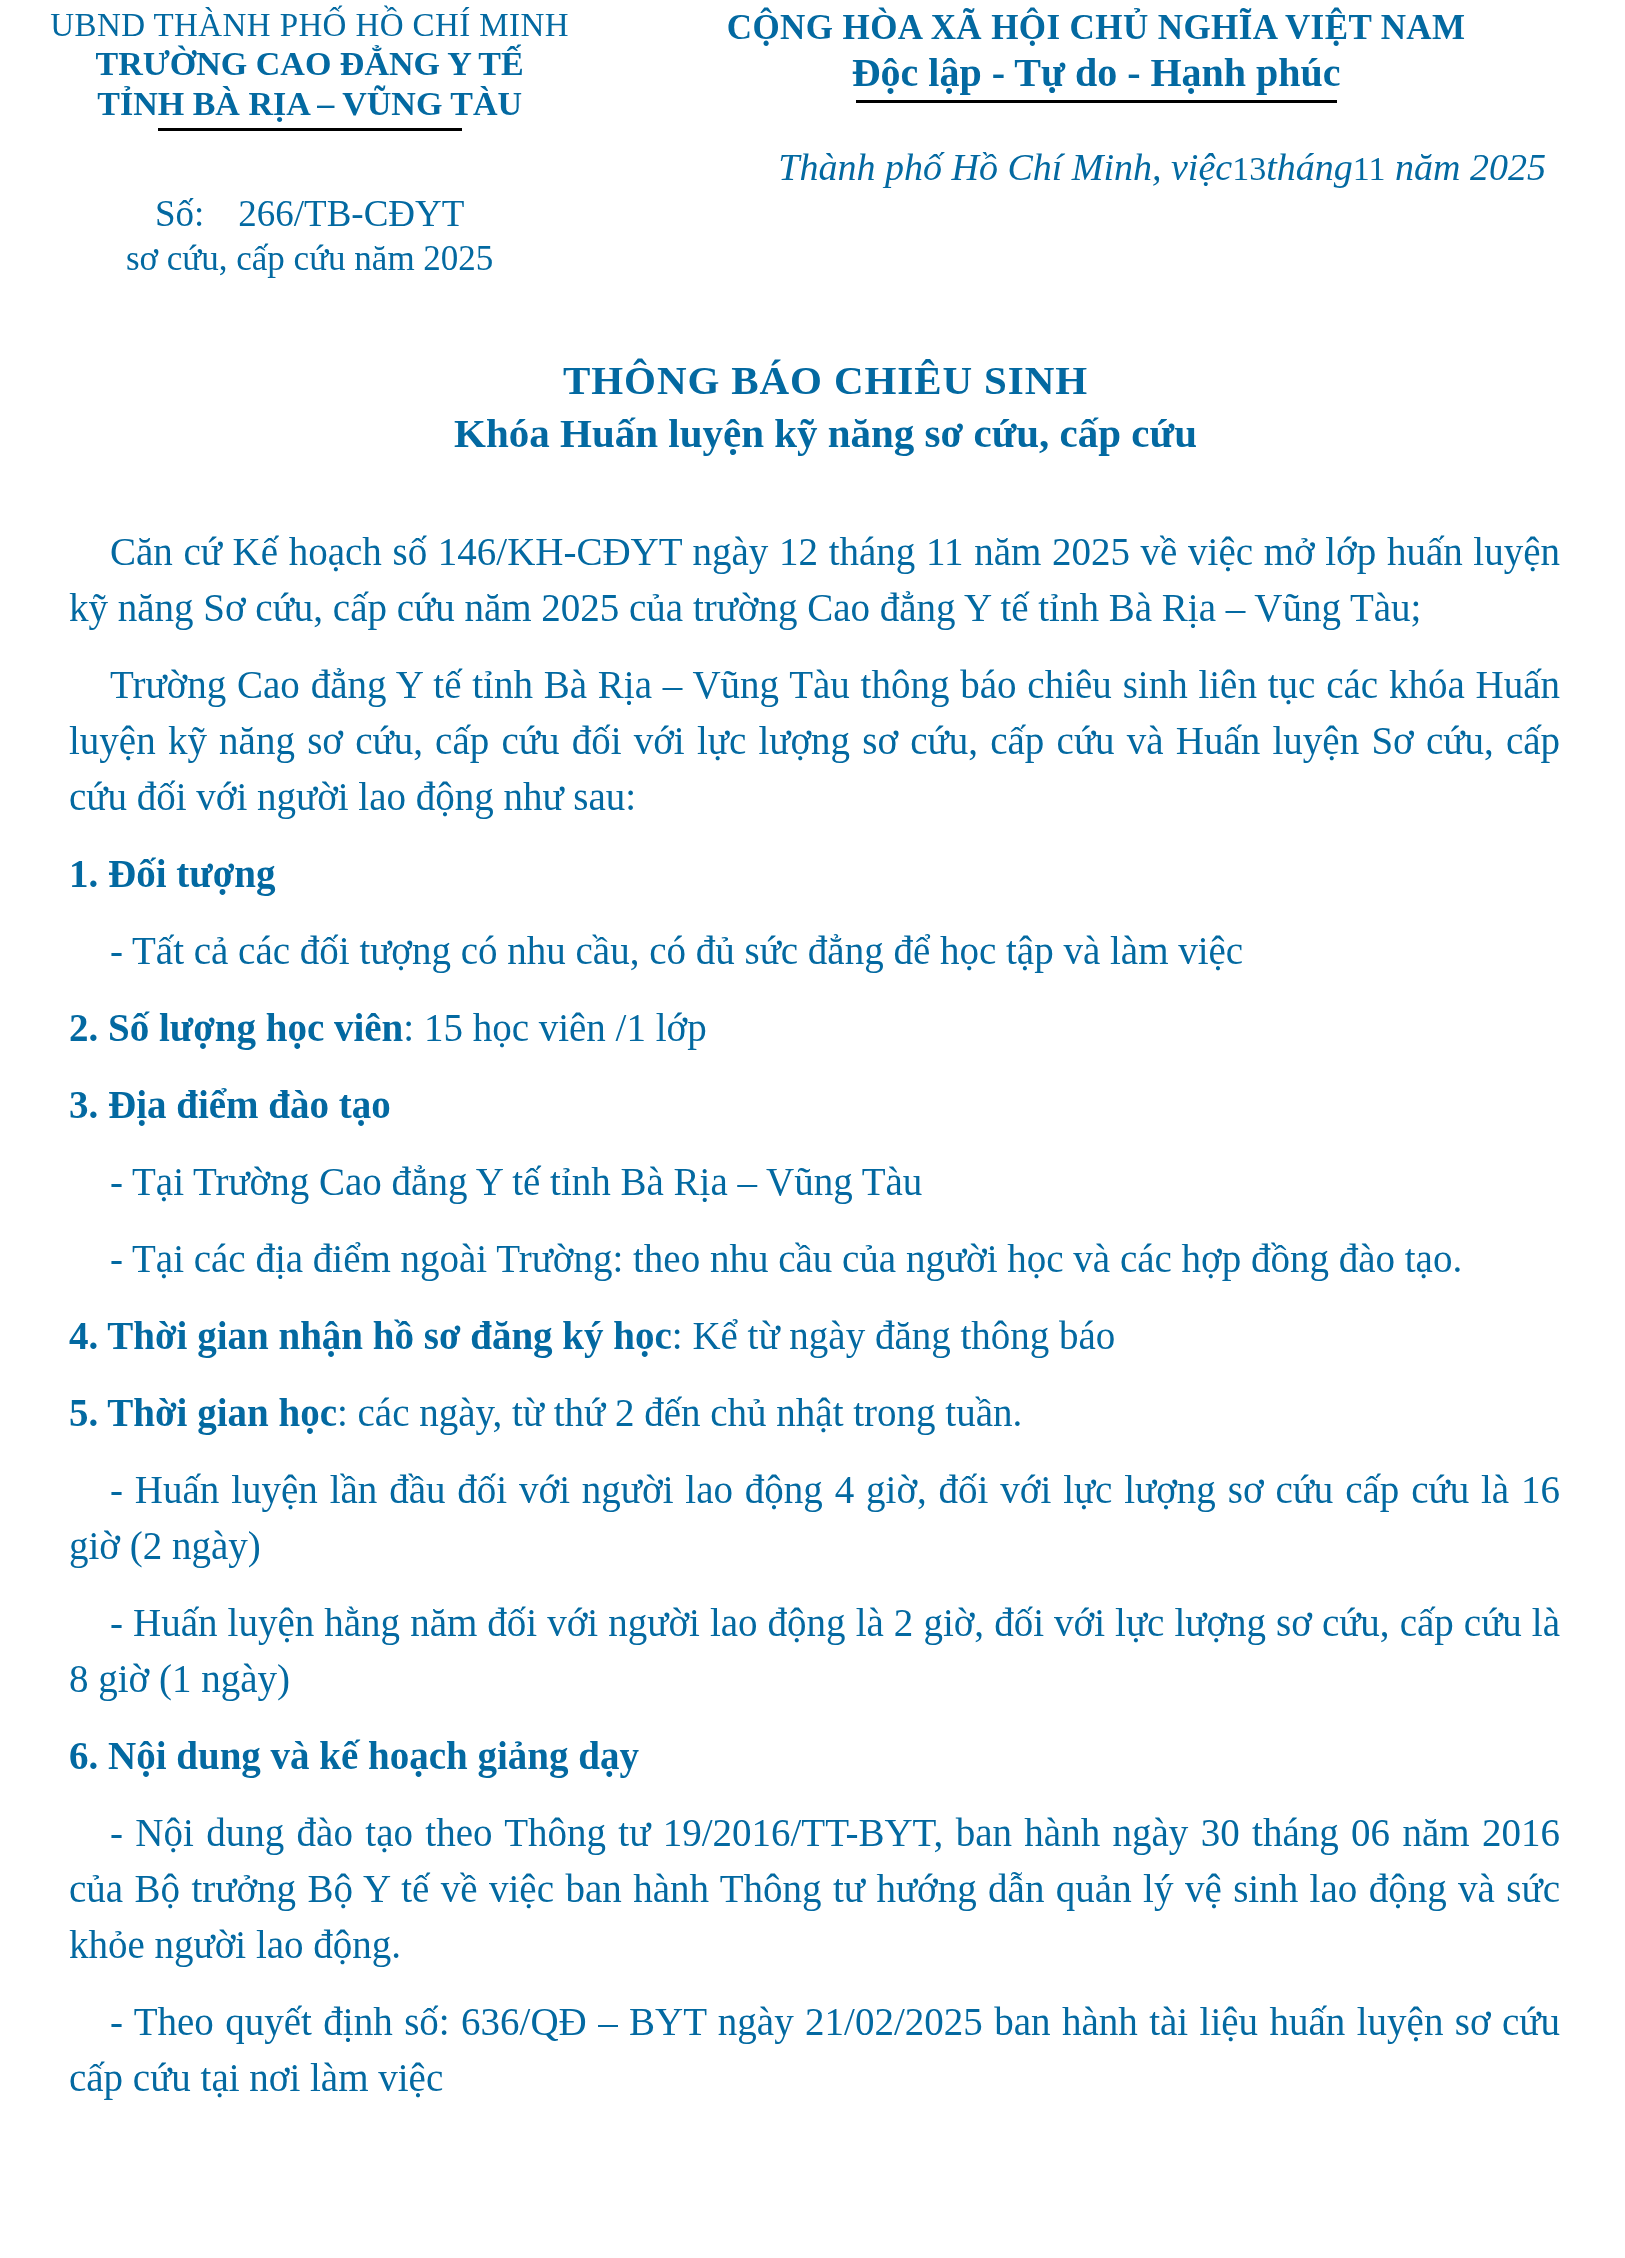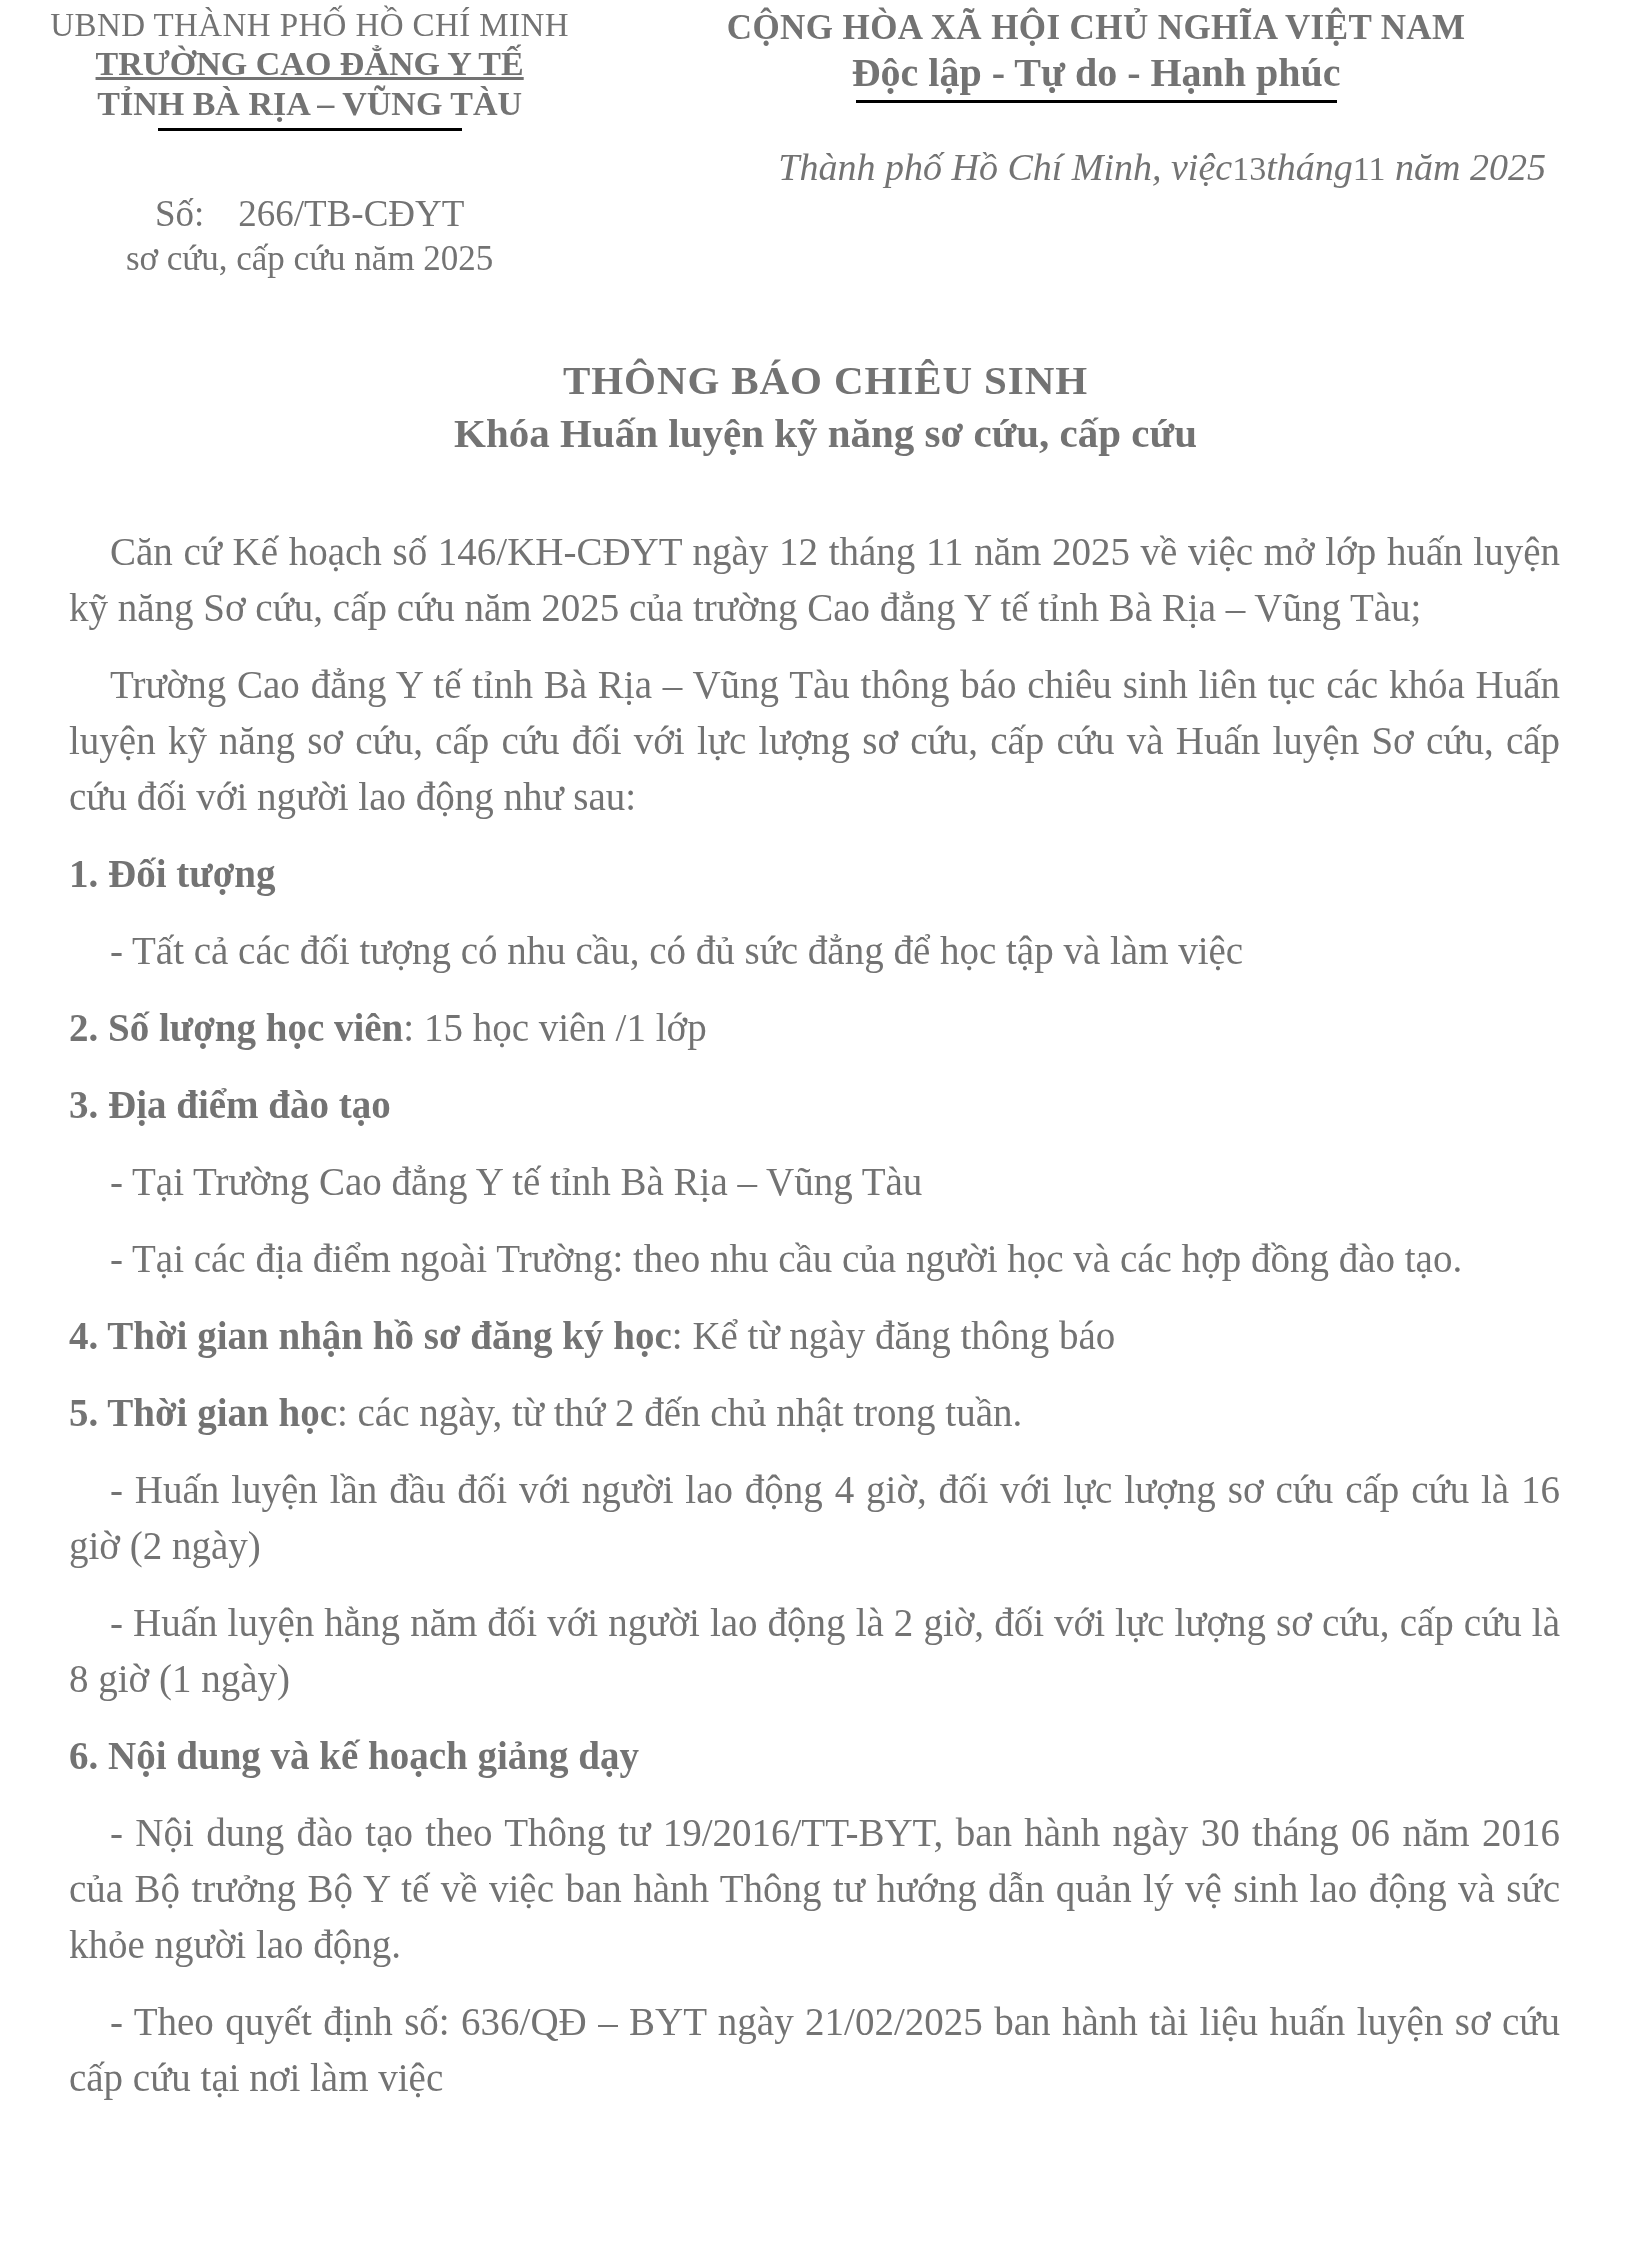--- a/index.html
+++ b/index.html
@@ -3,39 +3,39 @@
 <meta charset="utf-8">
 <style>
   * { margin: 0; padding: 0; box-sizing: border-box; }
   html, body { background: #777; }
   .page {
     position: relative;
     width: 1626px;
     height: 2258px;
     margin: 0 auto;
     background: #ffffff;
-    color: #737373;
+    color: #0369a1;
     font-family: "Liberation Serif", "DejaVu Serif", serif;
     overflow: hidden;
   }
   
   .hdr {
     display: flex;
     padding: 7px 26.5px 0 26.5px;
   }
   .hdr-left {
     width: 36%;
     text-align: center;
   }
   .hdr-right {
     width: 64%;
     text-align: center;
   }
   .org-line1 { font-size: 33px; line-height: 37px; letter-spacing: 0.4px; }
-  .org-line2 { font-size: 34px; line-height: 40px; font-weight: bold; text-decoration: underline; }
+  .org-line2 { font-size: 34px; line-height: 40px; font-weight: bold; }
   .org-line3 { font-size: 34px; line-height: 40px; font-weight: bold; }
   .rule-left {
     width: 304px;
     border-bottom: 3.5px solid #000;
     margin: 3.5px auto 0 auto;
   }
   .so-line {
     margin-top: 62px;
     font-size: 37px;
     line-height: 42px;

